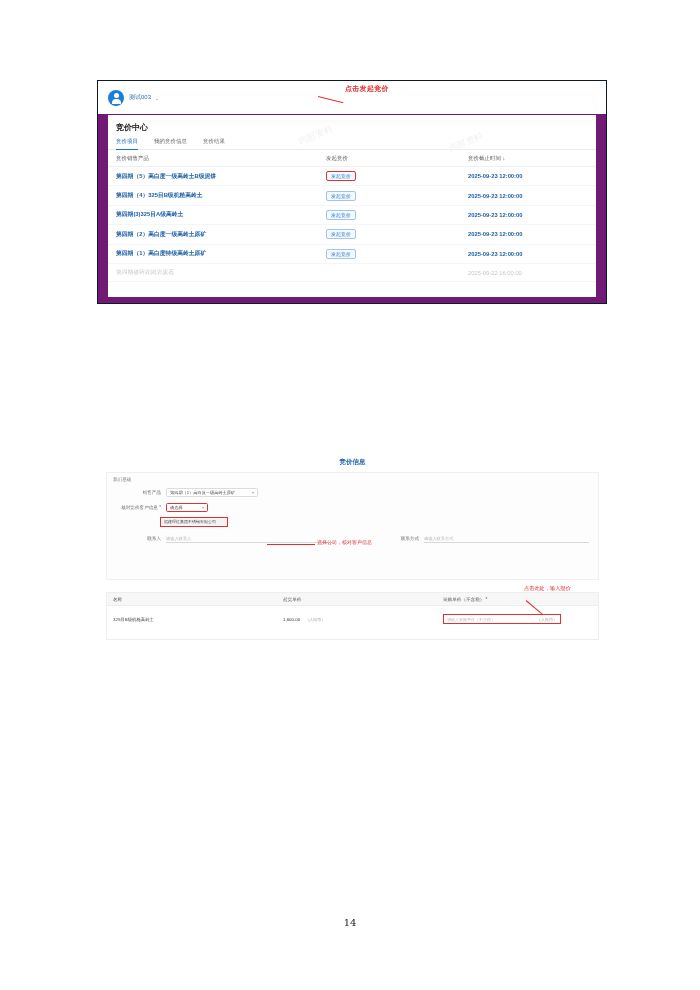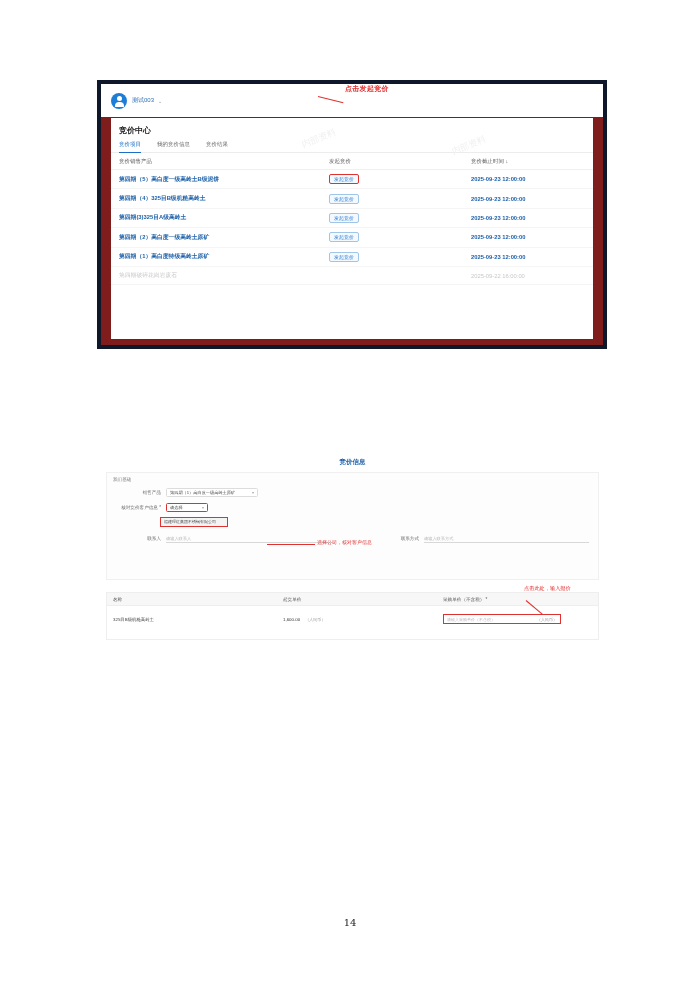--- a/index.html
+++ b/index.html
@@ -22,23 +22,23 @@
     height: 990px;
     background: #fff;
   }
 
   
   .shot1 {
     position: absolute;
     left: 97px;
     top: 80px;
     width: 510px;
-    height: 269px;
-    background: #7f1d1d;
-    border: 4px solid #0f172a;
+    height: 224px;
+    background: #701a75;
+    border: 1px solid #0f172a;
     box-sizing: border-box;
   }
   .shot1-header {
     position: absolute;
     left: 0; top: 0;
     width: 100%;
     height: 33px;
     background: #ffffff;
     display: flex;
     align-items: center;

